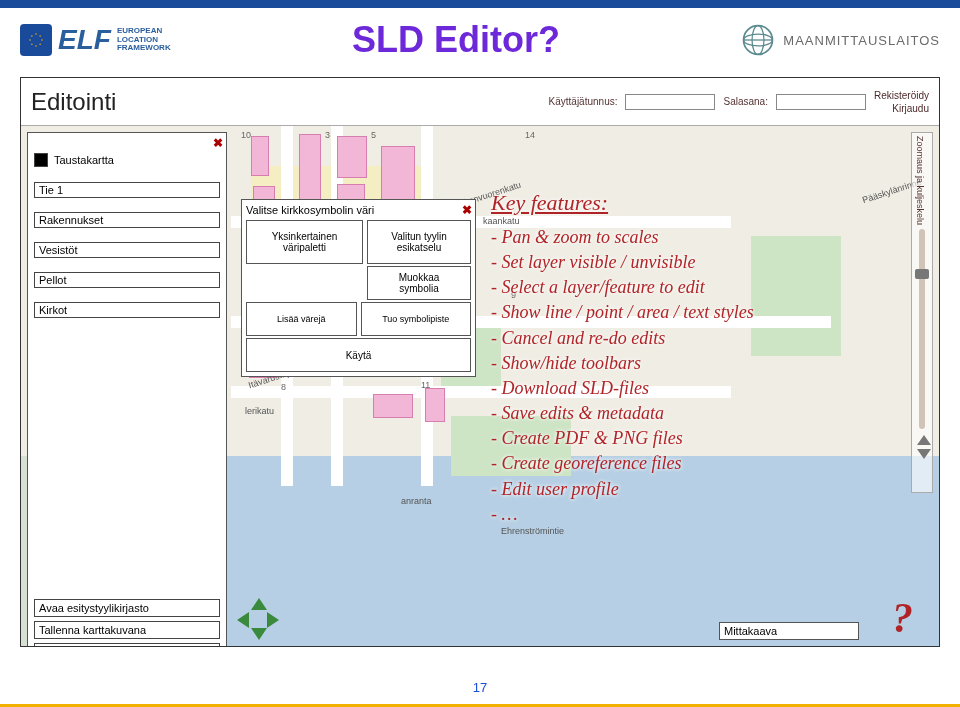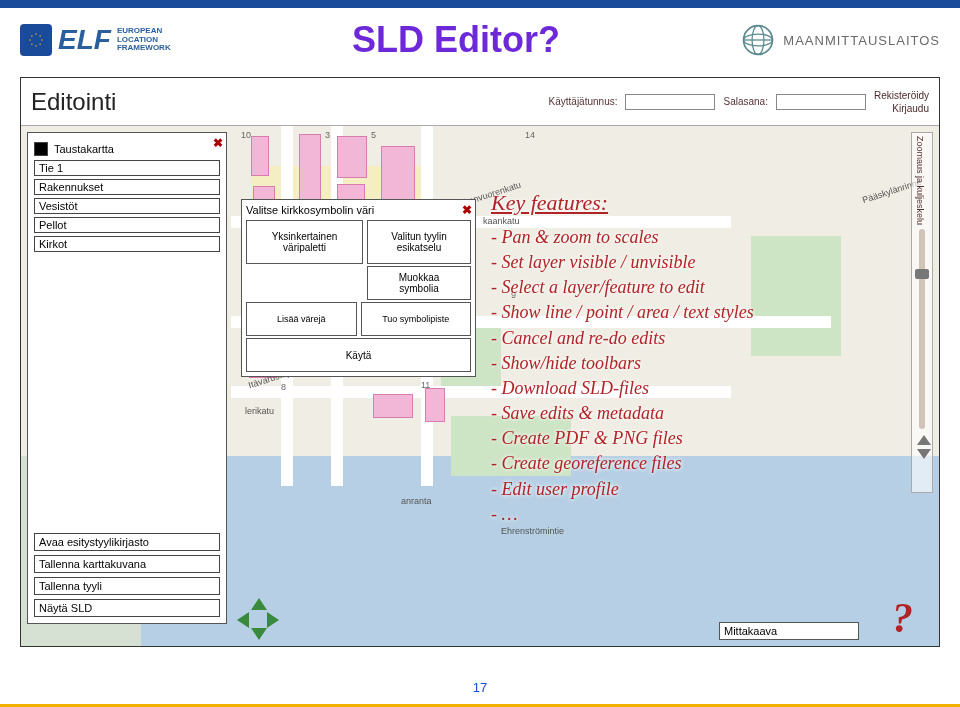--- a/index.html
+++ b/index.html
@@ -34,21 +34,21 @@
   .road.v { width: 12px; height: 360px; }
   .road.h { height: 12px; }
   .bldg { position: absolute; background: #f2b6d6; border: 1px solid #d87db0; }
   .green { position: absolute; background: #cde4c5; }
   .yellow { position: absolute; background: #f5eec2; }
   .maptext { position: absolute; font-size: 9px; color: #555; transform: rotate(-18deg); white-space: nowrap; }
   .mapnum { position: absolute; font-size: 9px; color: #666; }
   
   .layer-panel { position: absolute; top: 6px; left: 6px; width: 200px; background: #fff; border: 1px solid #555; padding: 6px; font-size: 12px; }
   .layer-close { position: absolute; top: 3px; right: 3px; color: #a00; font-weight: bold; font-size: 12px; cursor: pointer; }
-  .layer-row { display: flex; align-items: center; gap: 6px; margin: 1px 0; height: 18px; }
+  .layer-row { display: flex; align-items: center; gap: 6px; margin: 12px 0; height: 18px; }
   .layer-row .sw { width: 14px; height: 14px; border: 1px solid #444; flex-shrink: 0; }
   .layer-row .box { flex: 1; border: 1px solid #444; height: 16px; display: flex; align-items: center; padding: 0 4px; font-size: 11px; background: #fff; }
   .layer-row .label-only { font-size: 11px; }
   .bottom-buttons { margin-top: 280px; display: flex; flex-direction: column; gap: 4px; }
   .bottom-buttons .box { border: 1px solid #444; height: 18px; display: flex; align-items: center; padding: 0 4px; font-size: 11px; background: #fff; }
   
   .color-panel { position: absolute; top: 73px; left: 220px; width: 235px; background: #fff; border: 1px solid #555; padding: 4px; font-size: 10px; }
   .color-panel .cp-close { position: absolute; top: 3px; right: 3px; color: #a00; font-weight: bold; font-size: 12px; }
   .cp-title { font-size: 11px; margin-bottom: 4px; }
   .cp-row { display: flex; gap: 4px; }

